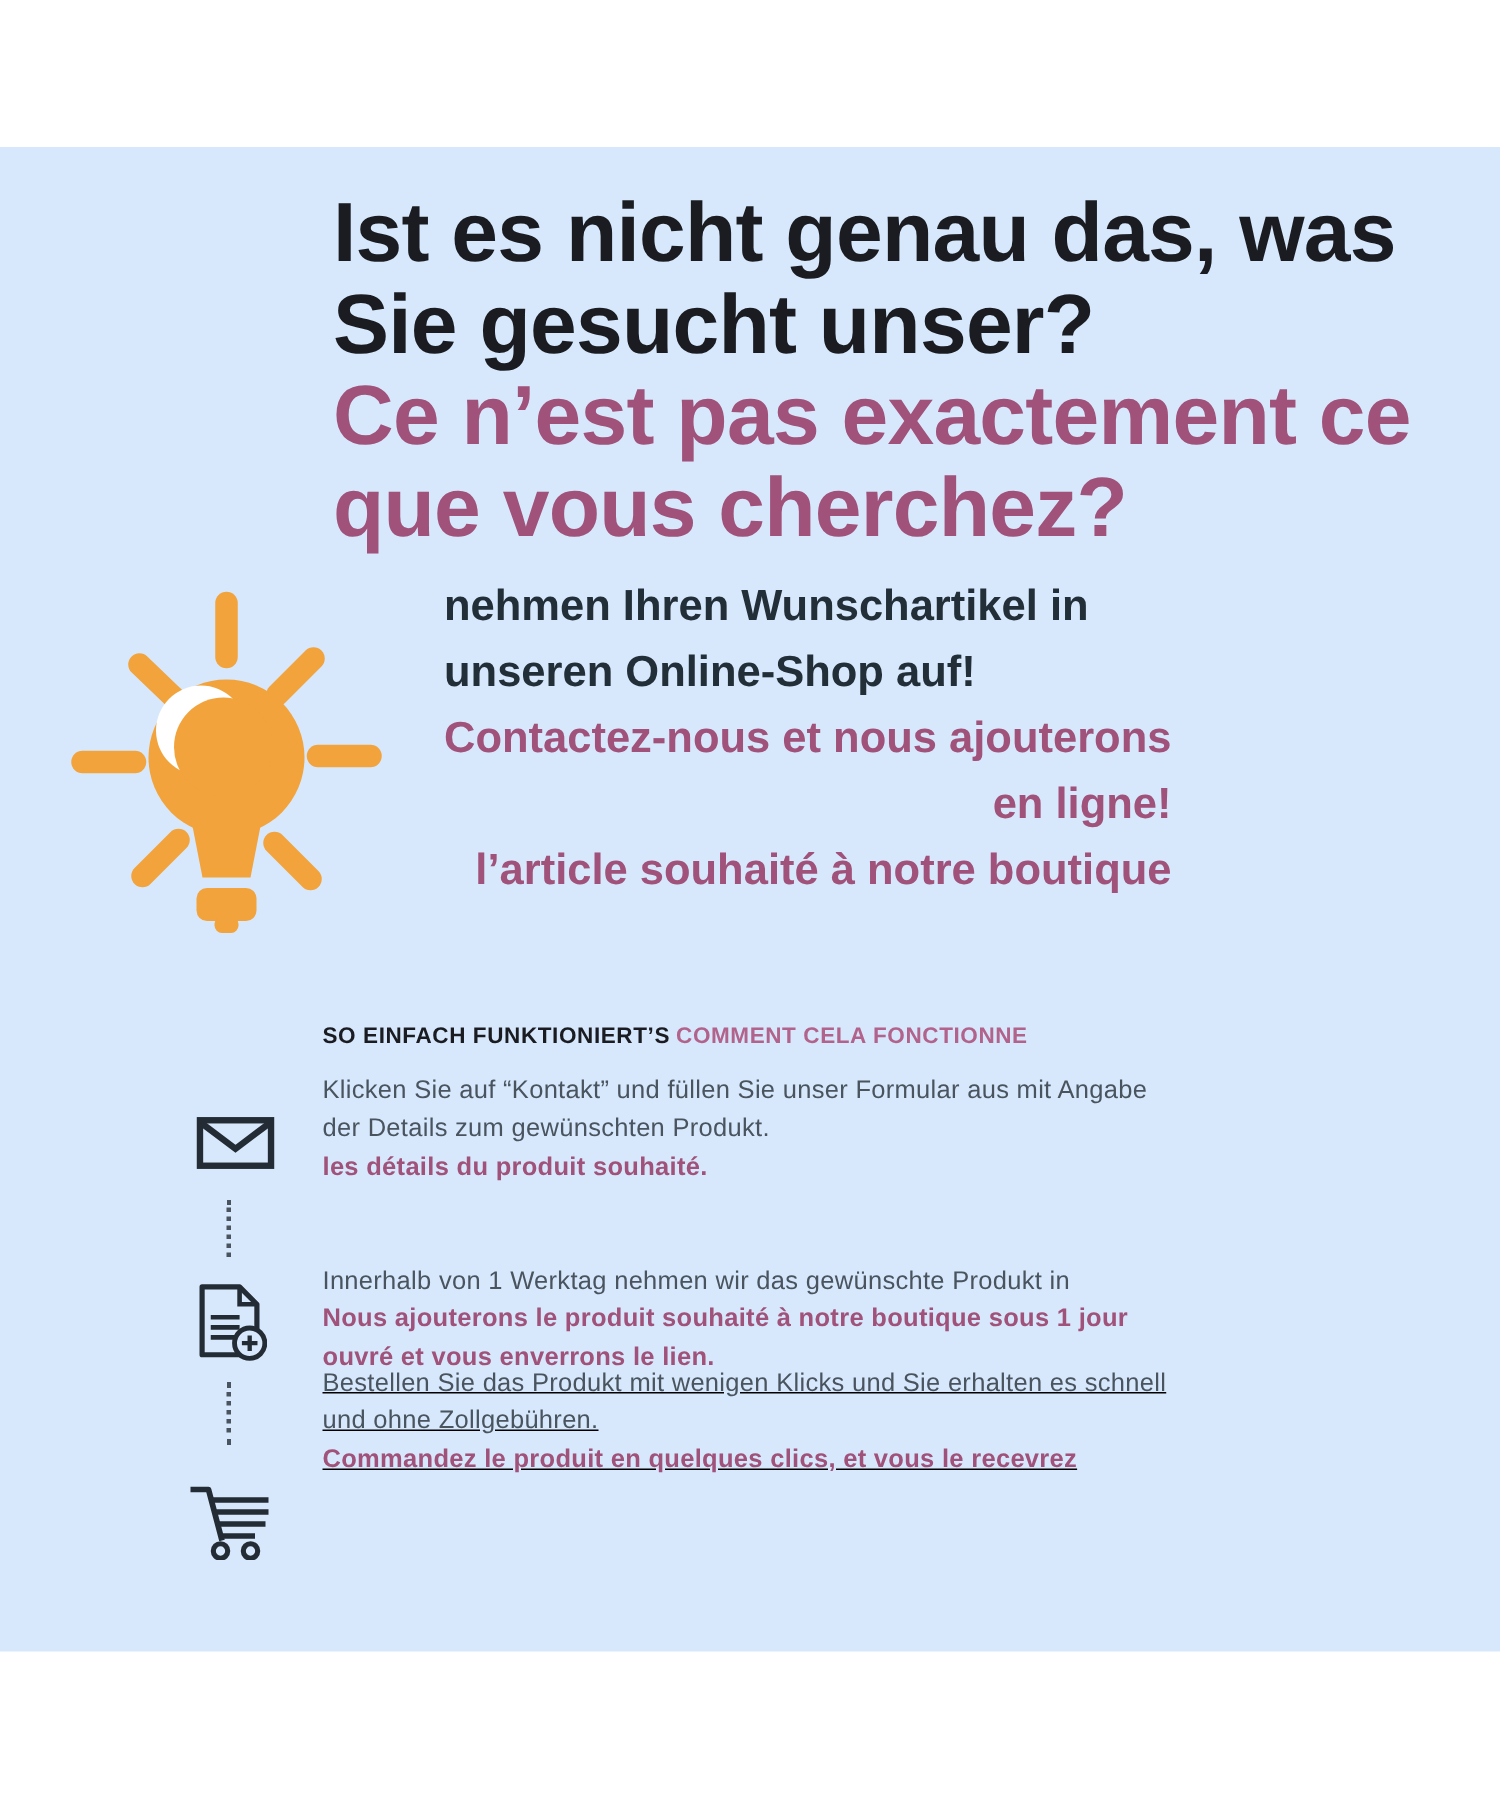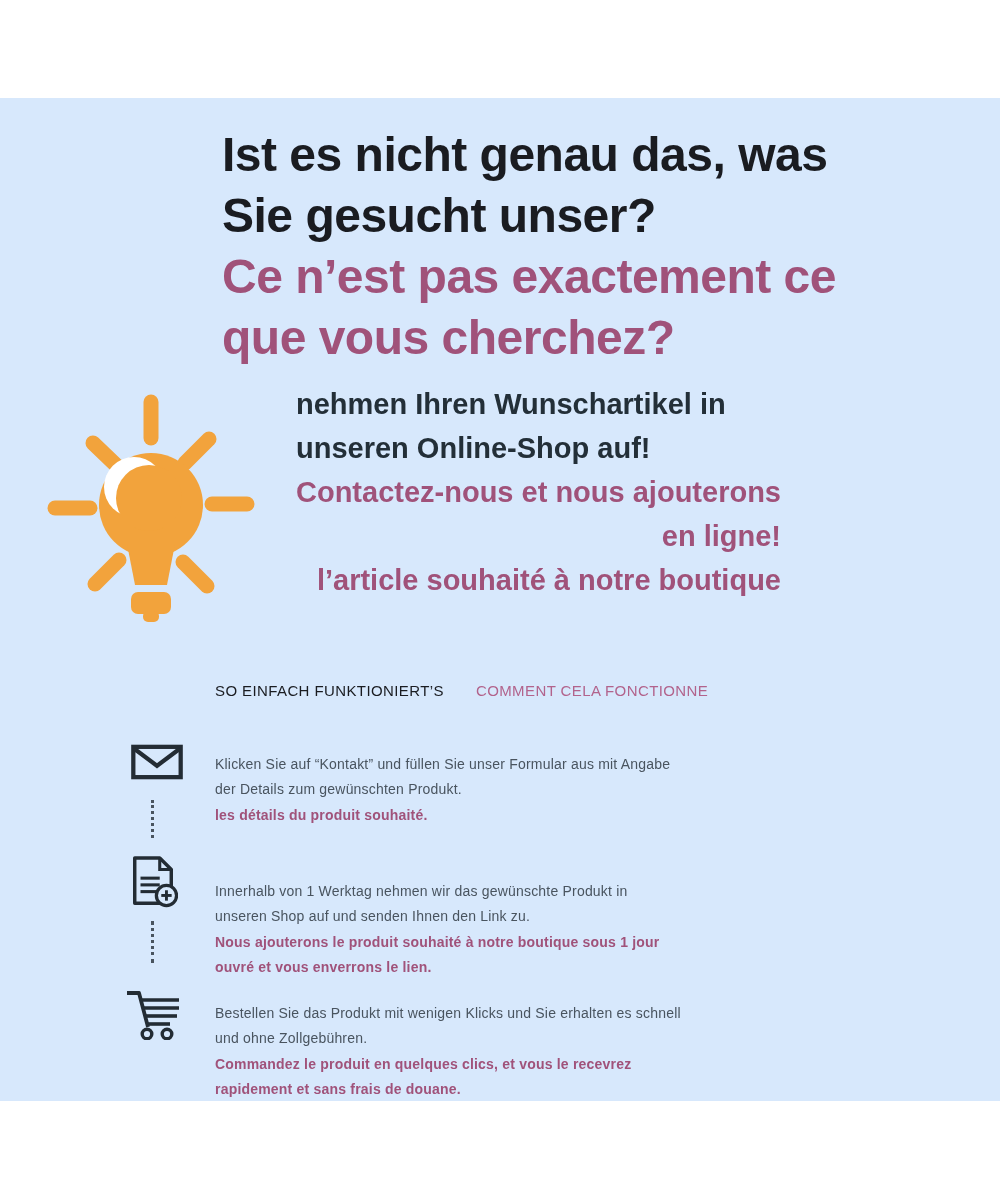--- a/index.html
+++ b/index.html
@@ -8,43 +8,43 @@
     background:var(--canvas,#ffffff);
     font-family:"Liberation Sans","DejaVu Sans",sans-serif;
   }
   .panel{
     position:absolute;left:0;top:98px;width:1000px;height:1003px;
     background:var(--panel,#d7e8fc);
   }
   .line{white-space:nowrap;}
 
   
-  .headline{position:absolute;left:222px;top:124px;font-size:48px;font-weight:700;
+  .headline{position:absolute;left:222px;top:124px;font-size:56px;font-weight:700;
             line-height:61px;letter-spacing:-0.5px;}
   .headline .de{color:var(--headline,#1a1c21);}
   .headline .fr{color:var(--mauve,#a0527a);}
 
   
   .intro{position:absolute;left:296px;top:382px;font-size:29px;font-weight:700;
          line-height:44px;letter-spacing:0;}
   .intro .de{color:var(--intro_de,#232f38);}
   .intro .fr{color:var(--mauve,#a0527a);text-align:right;}
 
   
-  .how-label{position:absolute;left:215px;top:682px;display:flex;gap:32px;
-             font-size:15px;font-weight:400;letter-spacing:0.4px;}
+  .how-label{position:absolute;left:215px;top:682px;display:flex;gap:4px;
+             font-size:15px;font-weight:700;letter-spacing:0.4px;}
   .how-label .de{color:var(--headline,#1a1c21);}
   .how-label .fr{color:var(--mauve_light,#b2638c);}
 
   
-  .step-text{position:absolute;left:215px;font-size:14px;line-height:25.4px;
-             letter-spacing:0.2px;margin-top:38px;}
+  .step-text{position:absolute;left:215px;font-size:17px;line-height:25.4px;
+             letter-spacing:0.2px;}
   .step-text .de{color:var(--step_de,#49545f);font-weight:400;}
   .step-text .fr{color:var(--mauve,#a0527a);font-weight:700;}
-  .s1{top:714px;} .s2{top:841px;} .s3{top:963px;}
+  .s1{top:714px;} .s2{top:841px;} .s3{top:909px;text-decoration:underline;}
 
   
   .bulb{position:absolute;left:44px;top:392px;width:214px;height:234px;}
   .icon-box{position:absolute;}
   .envelope{left:130px;top:744px;width:54px;height:36px;}
   .doc{left:128px;top:855px;width:50px;height:54px;}
   .cart{left:122px;top:986px;width:60px;height:54px;}
   .dotted{position:absolute;left:151px;width:0;border-left:3.5px dotted var(--step_de,#49545f);}
   .d1{top:800px;height:38px;}
   .d2{top:921px;height:42px;}
@@ -143,24 +143,22 @@
   </div>
 
   <div class="step-text s1">
     <div class="de line">Klicken Sie auf “Kontakt” und füllen Sie unser Formular aus mit Angabe</div>
     <div class="de line">der Details zum gewünschten Produkt.</div>
     <div class="fr line">les détails du produit souhaité.</div>
   </div>
 
   <div class="step-text s2">
     <div class="de line">Innerhalb von 1 Werktag nehmen wir das gewünschte Produkt in</div>
-    <div class="de line">unseren Shop auf und senden Ihnen den Link zu.</div>
     <div class="fr line">Nous ajouterons le produit souhaité à notre boutique sous 1 jour</div>
     <div class="fr line">ouvré et vous enverrons le lien.</div>
   </div>
 
   <div class="step-text s3">
     <div class="de line">Bestellen Sie das Produkt mit wenigen Klicks und Sie erhalten es schnell</div>
     <div class="de line">und ohne Zollgebühren.</div>
     <div class="fr line">Commandez le produit en quelques clics, et vous le recevrez</div>
-    <div class="fr line">rapidement et sans frais de douane.</div>
   </div>
 </div>
 
 </body></html>

